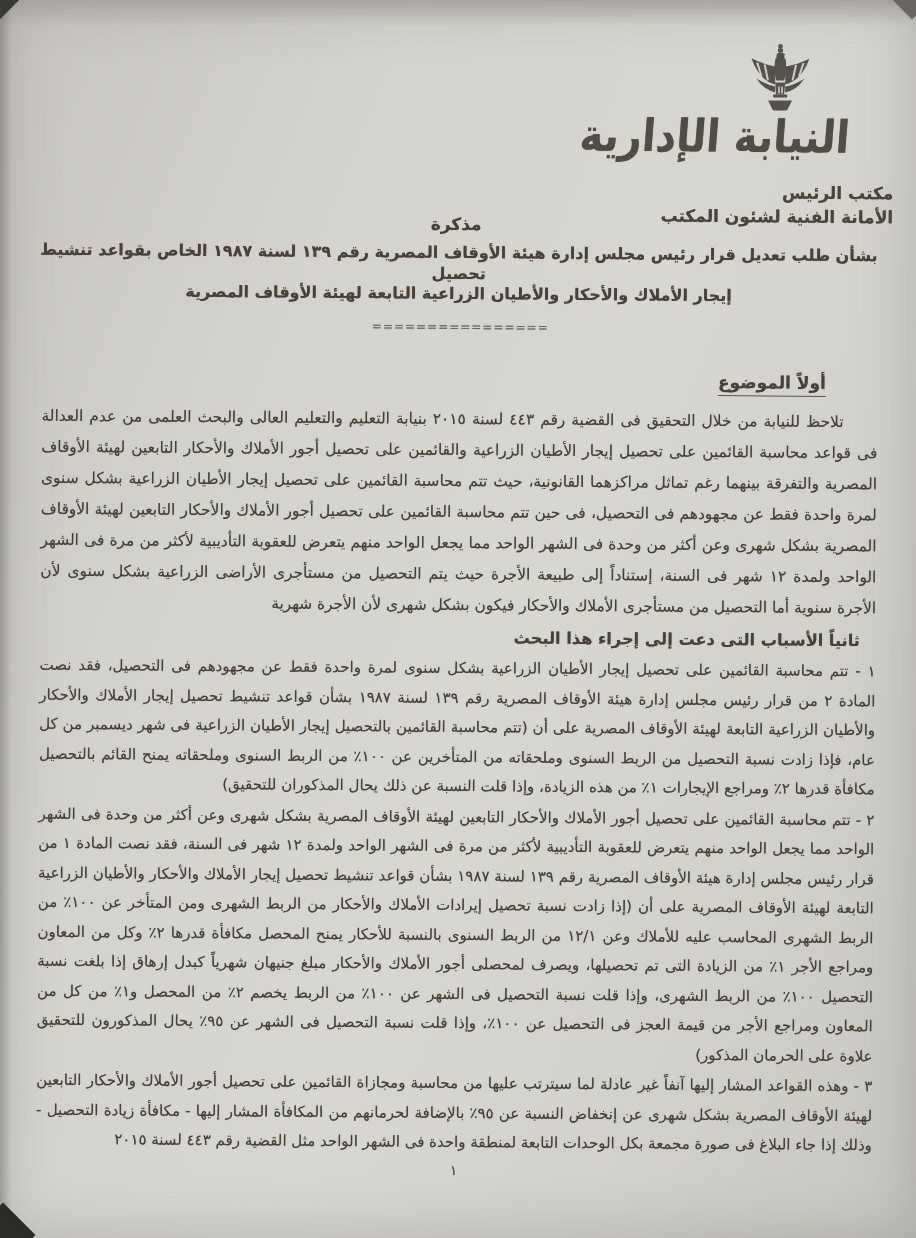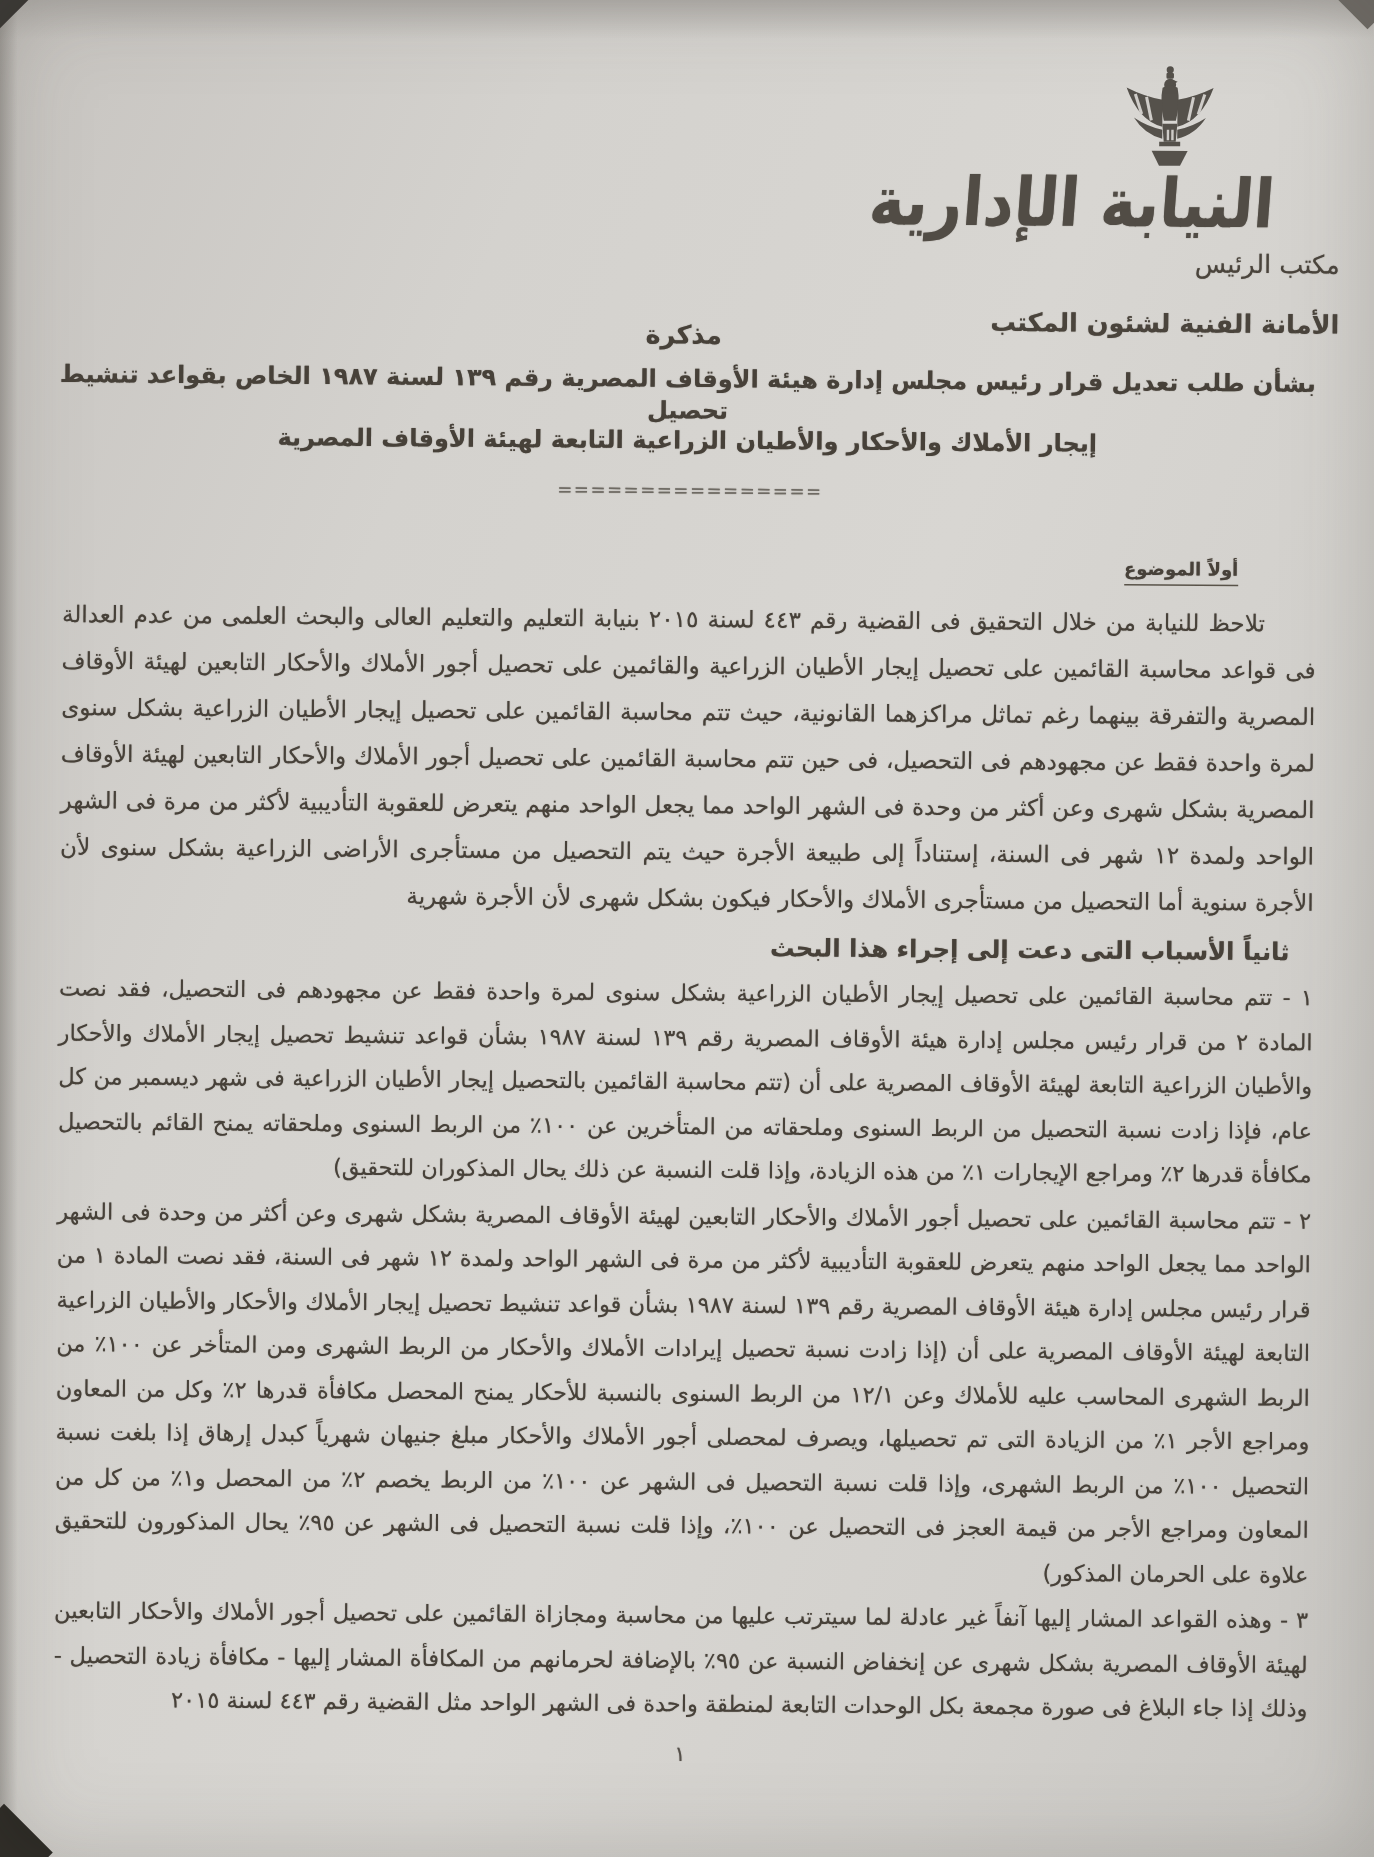--- a/index.html
+++ b/index.html
@@ -20,28 +20,28 @@
   .corner-tr{top:-24px;right:-14px;width:36px;height:36px;background:#6e6a65;}
   .corner-bl{bottom:-20px;left:-20px;width:46px;height:46px;background:#26241f;}
   .content{position:absolute;inset:0;transform:rotate(.45deg);transform-origin:50% 50%;
     text-shadow:0 0 .7px rgba(66,60,52,.6);}
   .emblem{position:absolute;top:40px;left:744px;width:64px;height:82px;}
   .calligraphy{
     position:absolute;top:112px;right:70px;width:180px;
     font-size:40px;font-weight:bold;letter-spacing:1px;line-height:1.1;
     transform:skewX(-4deg) scaleY(1.12);color:#514c45;white-space:nowrap;
   }
-  .office{position:absolute;top:164px;right:26px;font-size:17px;font-weight:normal;color:#4a443c;}
+  .office{position:absolute;top:180px;right:26px;font-size:17px;font-weight:bold;color:#4a443c;}
   .secretariat{position:absolute;top:204px;right:26px;font-size:17px;font-weight:bold;color:#4a443c;}
   .doctype{position:absolute;top:214px;left:0;right:10px;text-align:center;font-size:17px;font-weight:bold;}
   .subject1{position:absolute;top:243px;right:38px;left:34px;text-align:center;font-size:16px;font-weight:bold;line-height:1.3;}
   .subject2{position:absolute;top:284px;right:38px;left:34px;text-align:center;font-size:16px;font-weight:bold;}
   .separator{position:absolute;top:320px;left:0;right:0;text-align:center;font-size:12px;letter-spacing:1px;color:#6e6a63;}
   .body-block{position:absolute;top:370px;right:40px;left:40px;}
-  .h1{font-size:12px;font-weight:bold;margin:0 52px 10px 0;display:table;border-bottom:1.6px solid #595349;padding-bottom:3px;}
+  .h1{font-size:17px;font-weight:bold;margin:0 52px 10px 0;display:table;border-bottom:1.6px solid #595349;padding-bottom:3px;}
   .p1{margin:0;font-size:15.4px;line-height:31px;text-align:justify;text-indent:34px;}
   .h2{font-size:16.2px;font-weight:bold;margin:7px 16px 7px 0;}
   .item{margin:0 0 1px 0;font-size:15px;line-height:29.5px;text-align:justify;}
   .pagenum{position:absolute;top:1162px;left:0;right:0;text-align:center;font-size:14px;color:#55504a;}
   
   .emblem svg{display:block;width:100%;height:100%;}
 </style>
 </head>
 <body>
 

